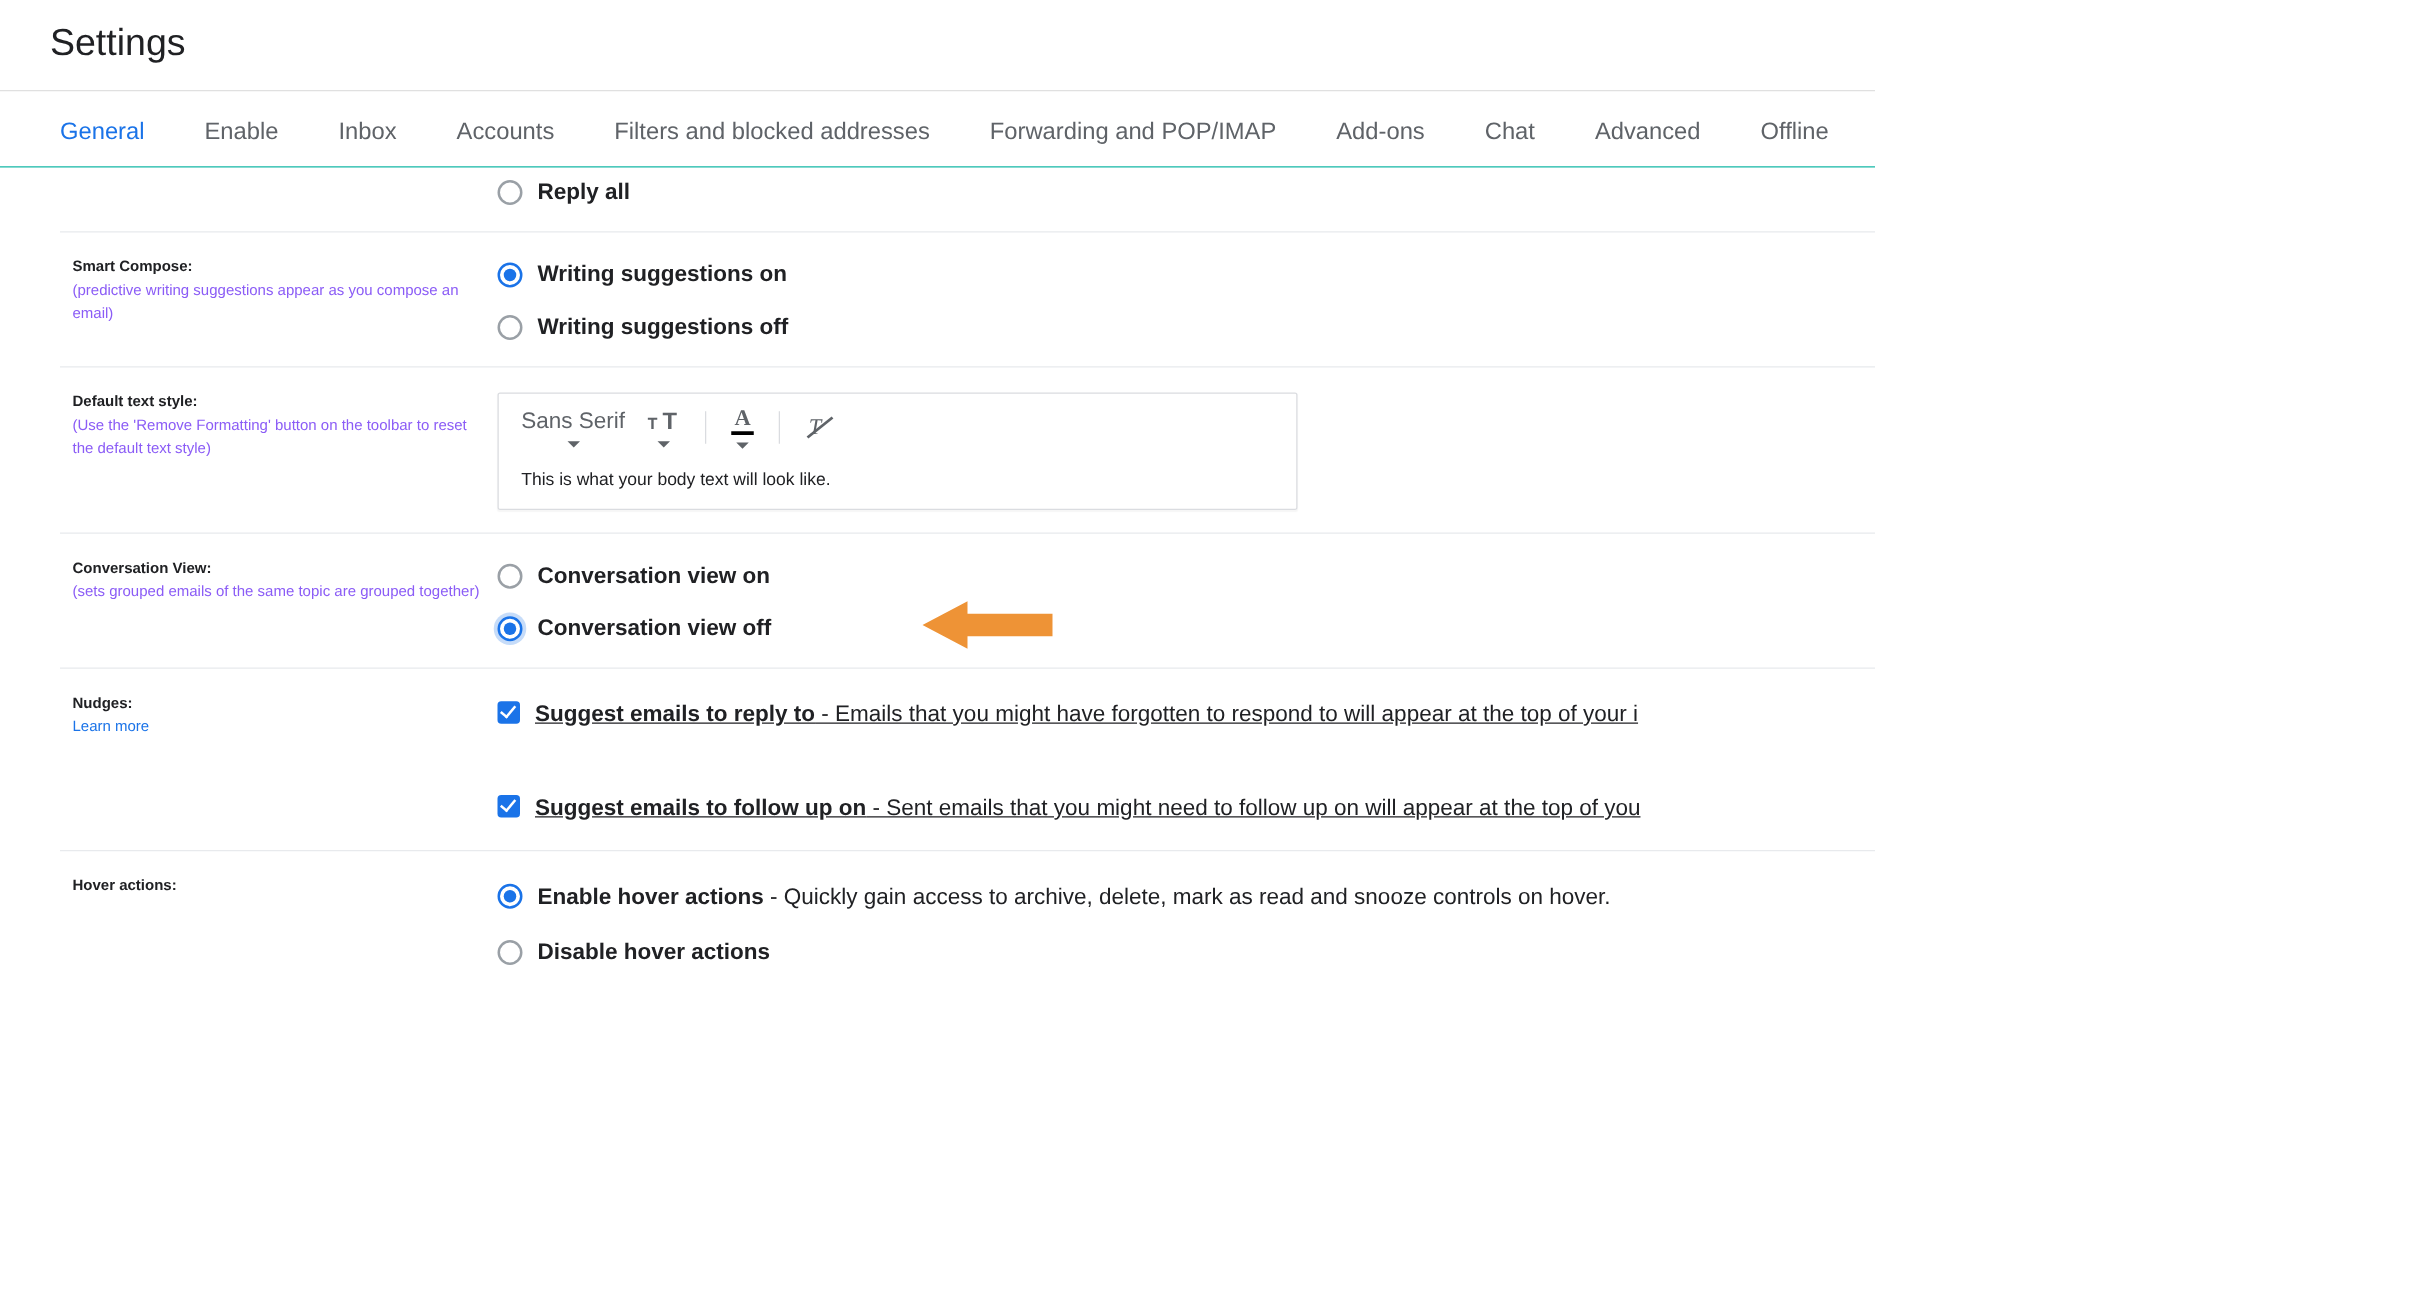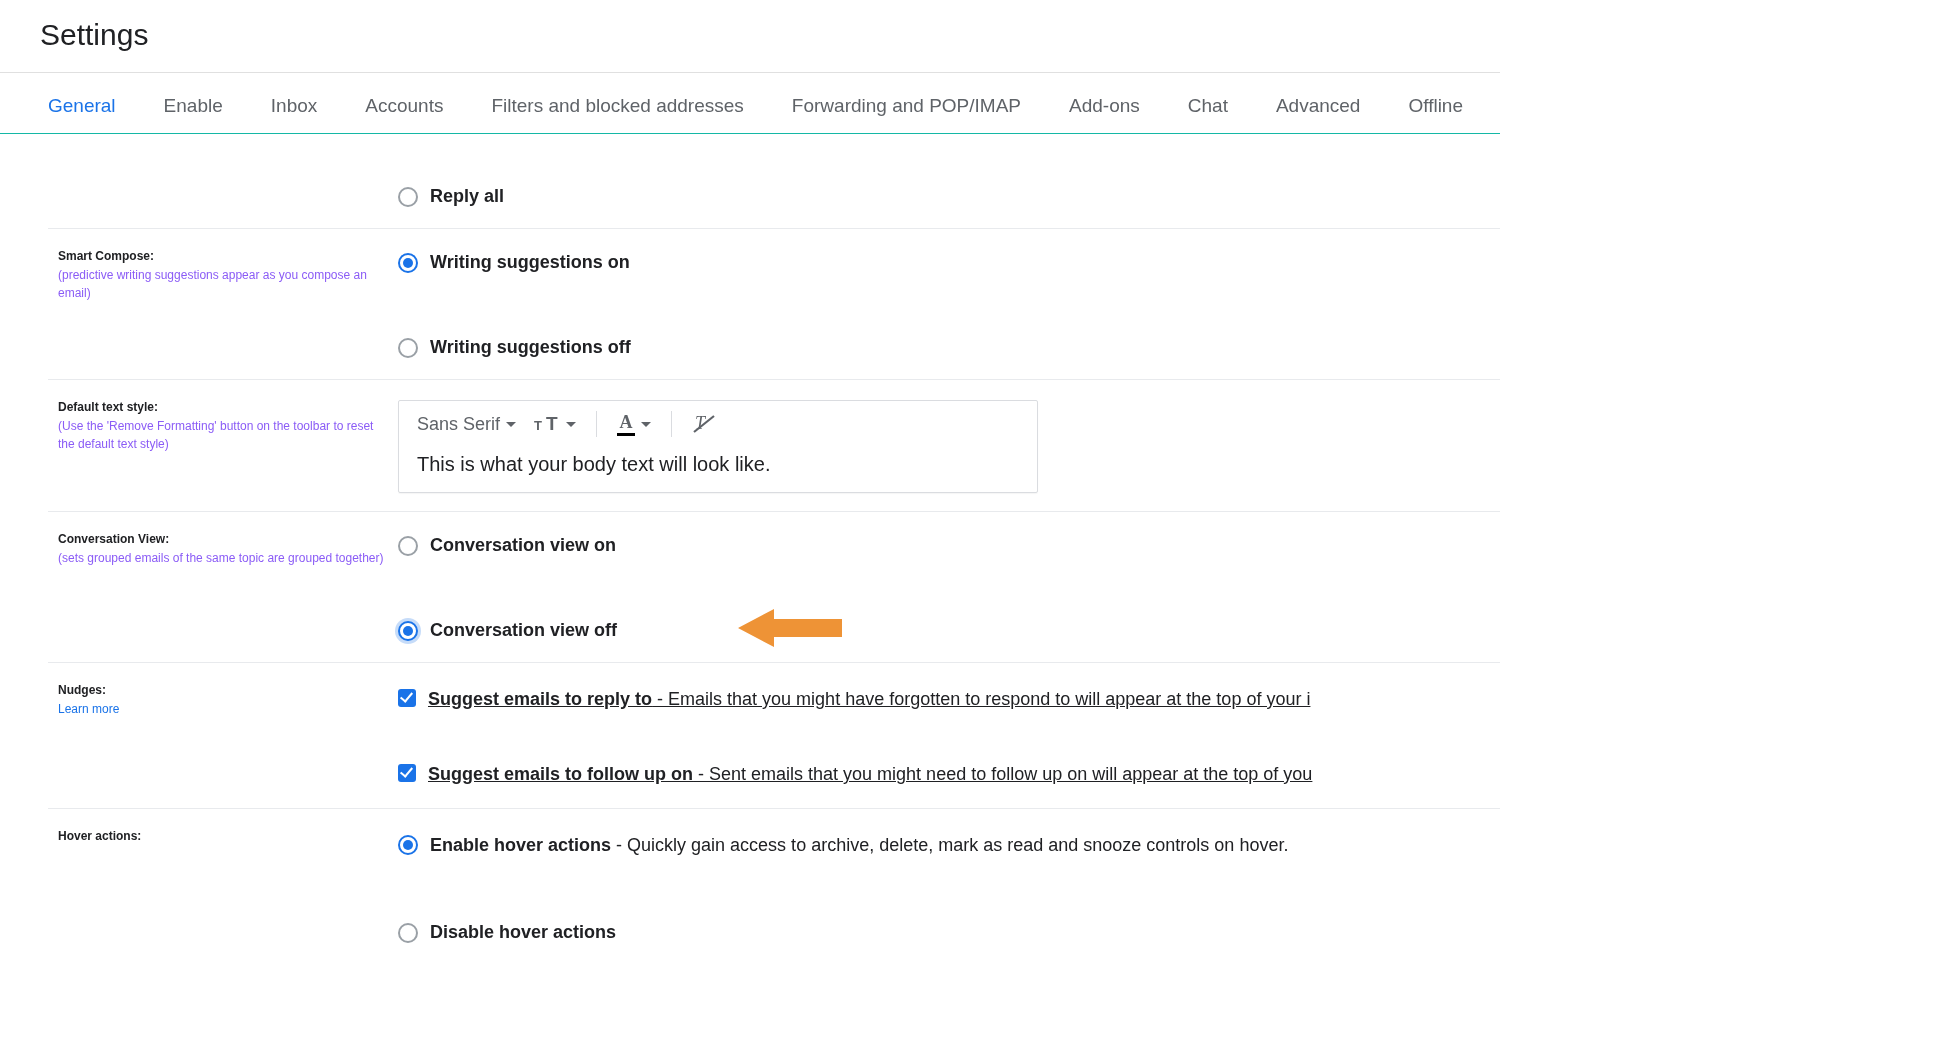--- a/index.html
+++ b/index.html
@@ -53,21 +53,21 @@
     font-size: 18px;
     color: #202124;
     padding-top: 2px;
   }
   .opt {
     display: flex;
     align-items: center;
     gap: 12px;
     padding: 3px 0 18px 0;
   }
-  .opt:last-child { padding-bottom: 3px; margin-top: 43px; }
+  .opt:last-child { padding-bottom: 3px; }
   .opt-label { font-weight: 700; }
   .radio {
     width: 20px; height: 20px;
     border: 2px solid #9aa0a6;
     border-radius: 50%;
     background: #fff;
     flex: 0 0 20px;
     position: relative;
   }
   .radio.selected {
@@ -122,36 +122,36 @@
   }
   .toolbar {
     display: flex;
     align-items: center;
     gap: 18px;
     padding: 10px 18px;
     color: #5f6368;
     font-size: 18px;
   }
   .vsep { width: 1px; height: 26px; background: #dadce0; margin: 0 2px; }
-  .tbtn { display: inline-flex; align-items: center; gap: 6px; cursor: pointer; color: #5f6368; }
+  .tbtn { display: inline-flex; align-items: center; gap: 6px; cursor: pointer; color: #5f6368; flex-direction: column; }
   .caret {
     width: 0; height: 0;
     border-left: 5px solid transparent;
     border-right: 5px solid transparent;
     border-top: 5px solid #5f6368;
   }
   .color-A {
     display: inline-flex; flex-direction: column; align-items: center;
     line-height: 1;
   }
   .color-A .glyph { font-weight: 700; font-family: Georgia, serif; font-size: 18px; color:#5f6368; }
   .color-A .bar { width: 18px; height: 3px; background: #000; margin-top: 2px; }
   .editor-preview {
     padding: 6px 18px 16px 18px;
-    font-size: 20px;
+    font-size: 14px;
     color: #202124;
   }
 
   .arrow {
     position: absolute;
     left: 686px;
     margin-top: -6px;
   }
   .pos-rel { position: relative; }
 </style>

